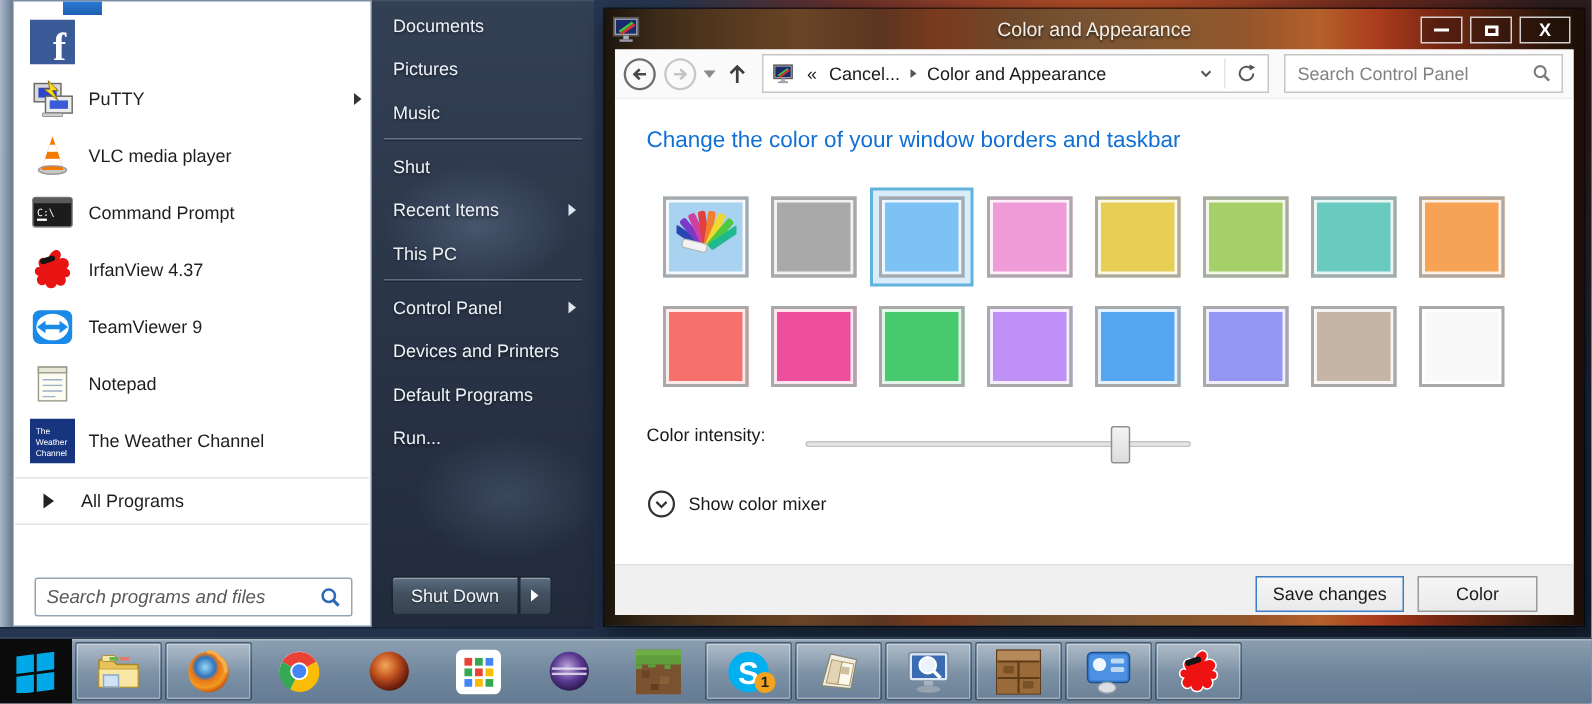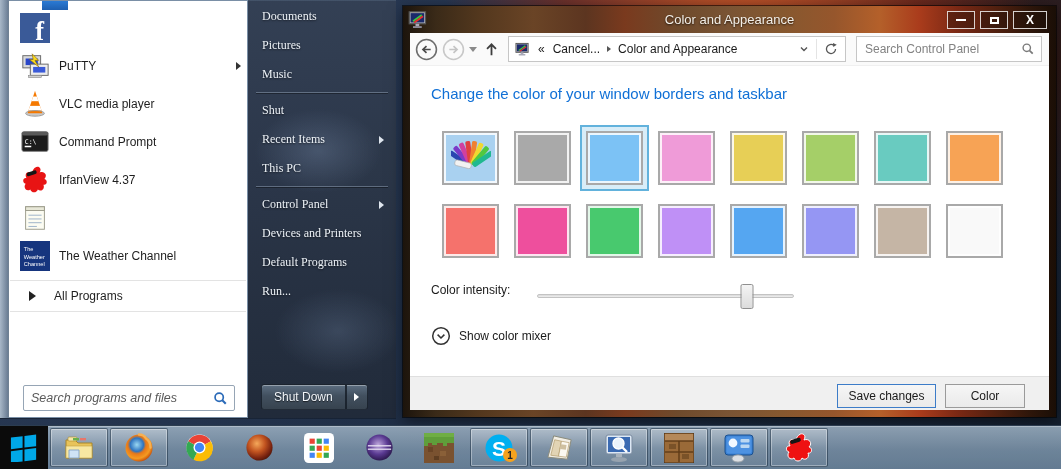--- a/index.html
+++ b/index.html
@@ -169,34 +169,47 @@
       <div class="smenu-item">
         <span class="smenu-icon">
           <svg width="30" height="30" viewBox="0 0 32 32">
               <path d="M16 3 c3-3 8 0 5 5 c5-2 9 3 5 7 c4 1 3 7-1 6 c2 5-3 8-6 5 c-1 4-7 4-8 0 c-4 3-8-2-5-6 c-4-1-3-7 1-6 c-3-5 2-9 6-5 c0-4 3-6 3-6z" fill="#e81414"></path>
               <rect x="7" y="7" width="11" height="4" rx="2" fill="#151515" transform="rotate(-18 12 9)"></rect>
             </svg>
         </span>
         <span class="smenu-label">IrfanView 4.37</span>
       </div>
 
+      <div class="smenu-item">
+        <span class="smenu-icon">
+          <svg width="30" height="30" viewBox="0 0 32 32">
+              <rect x="2" y="4" width="28" height="24" rx="5" fill="#1a8ae8"></rect>
+              <ellipse cx="16" cy="16" rx="11.5" ry="9.5" fill="#fff"></ellipse>
+              <polygon points="5,16 11,11.5 11,20.5" fill="#1a8ae8"></polygon>
+              <polygon points="27,16 21,11.5 21,20.5" fill="#1a8ae8"></polygon>
+              <rect x="10" y="14.4" width="12" height="3.2" fill="#1a8ae8"></rect>
+            </svg>
+        </span>
+        <span class="smenu-label">TeamViewer 9</span>
+      </div>
 
       <div class="smenu-item">
         <span class="smenu-icon">
           <svg width="30" height="30" viewBox="0 0 32 32">
               <rect x="6" y="4" width="20" height="24" fill="#fcfcf2" stroke="#9a9a8a"></rect>
               <rect x="6" y="4" width="20" height="4" fill="#e8e8d8" stroke="#9a9a8a"></rect>
               <g stroke="#9ab0c8" stroke-width="1">
                 <line x1="9" y1="13" x2="23" y2="13"></line>
                 <line x1="9" y1="17" x2="23" y2="17"></line>
                 <line x1="9" y1="21" x2="23" y2="21"></line>
                 <line x1="9" y1="25" x2="18" y2="25"></line>
               </g>
             </svg>
         </span>
+        <span class="smenu-label">Notepad</span>
       </div>
 
       <div class="smenu-item">
         <span class="smenu-icon">
           <svg width="30" height="30" viewBox="0 0 32 32">
               <rect width="32" height="32" fill="#16357e"></rect>
               <text x="4" y="11" font-size="6" fill="#fff" font-family="Liberation Sans, sans-serif">The</text>
               <text x="4" y="19" font-size="6" fill="#fff" font-family="Liberation Sans, sans-serif">Weather</text>
               <text x="4" y="27" font-size="6" fill="#fff" font-family="Liberation Sans, sans-serif">Channel</text>
             </svg>
@@ -220,21 +233,21 @@
       <span style="display:flex;">
         <svg width="15" height="15" viewBox="0 0 16 16">
             <circle cx="6.6" cy="6.6" r="4.4" fill="none" stroke="#2a6ab8" stroke-width="1.8"></circle>
             <line x1="9.9" y1="9.9" x2="13.6" y2="13.6" stroke="#2a6ab8" stroke-width="2.2"></line>
           </svg>
       </span>
     </div>
   </div>
 
   <div class="sm-right">
-    <div style="padding-top:1px;font-family:Liberation Serif, serif;">
+    <div style="padding-top:1px;">
       <div class="rmenu-item">
           <span class="smenu-label">Documents</span>
         </div>
       <div class="rmenu-item">
           <span class="smenu-label">Pictures</span>
         </div>
       <div class="rmenu-item">
           <span class="smenu-label">Music</span>
         </div>
       <div class="r-sep"></div>

